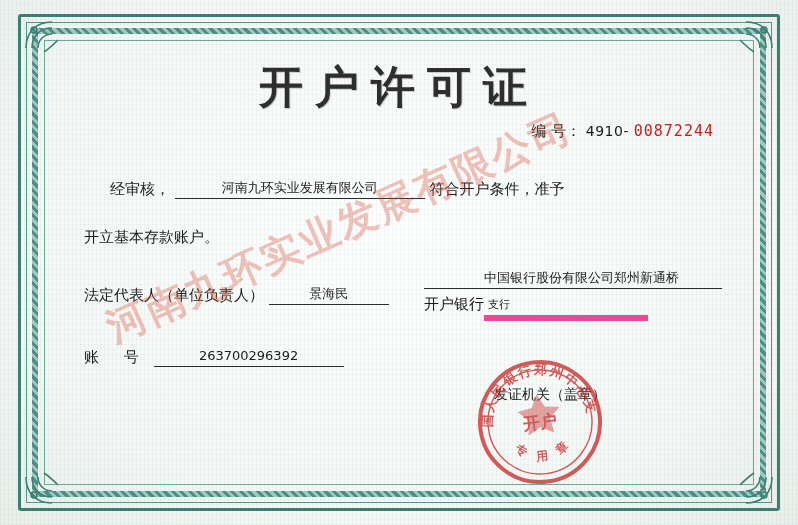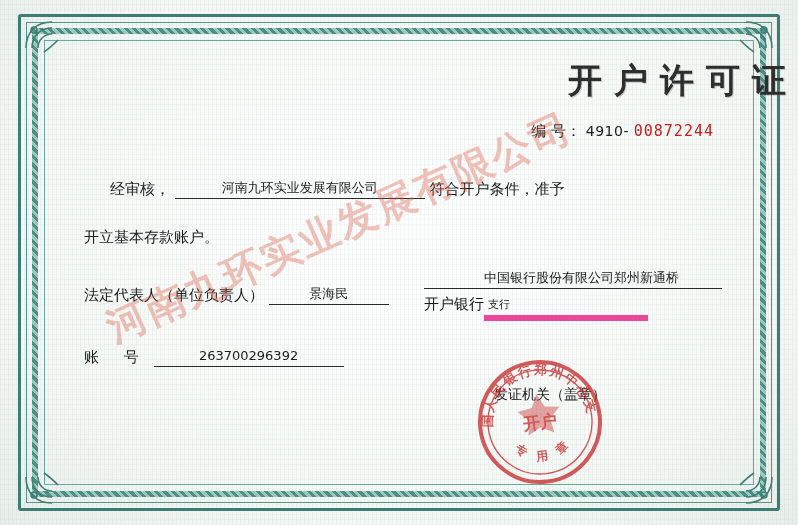--- a/index.html
+++ b/index.html
@@ -89,23 +89,23 @@
   .corner.tl { left: 22px;  top: 18px; }
   .corner.tr { right: 22px; top: 18px;  transform: scaleX(-1); }
   .corner.bl { left: 22px;  bottom: 18px; transform: scaleY(-1); }
   .corner.br { right: 22px; bottom: 18px; transform: scale(-1,-1); }
 
   
   .title {
     position: absolute;
     left: 0; right: 0;
     top: 58px;
-    text-align: right;
+    text-align: center;
     font-family: "DejaVu Serif", serif;
-    font-size: 34px;
+    font-size: 44px;
     font-weight: bold;
     letter-spacing: 12px;
     color: #2e2e2e;
     text-shadow: 1px 1px 0 rgba(120,120,120,.35);
   }
 
   
   .row {
     position: absolute;
     font-family: "DejaVu Sans", sans-serif;

